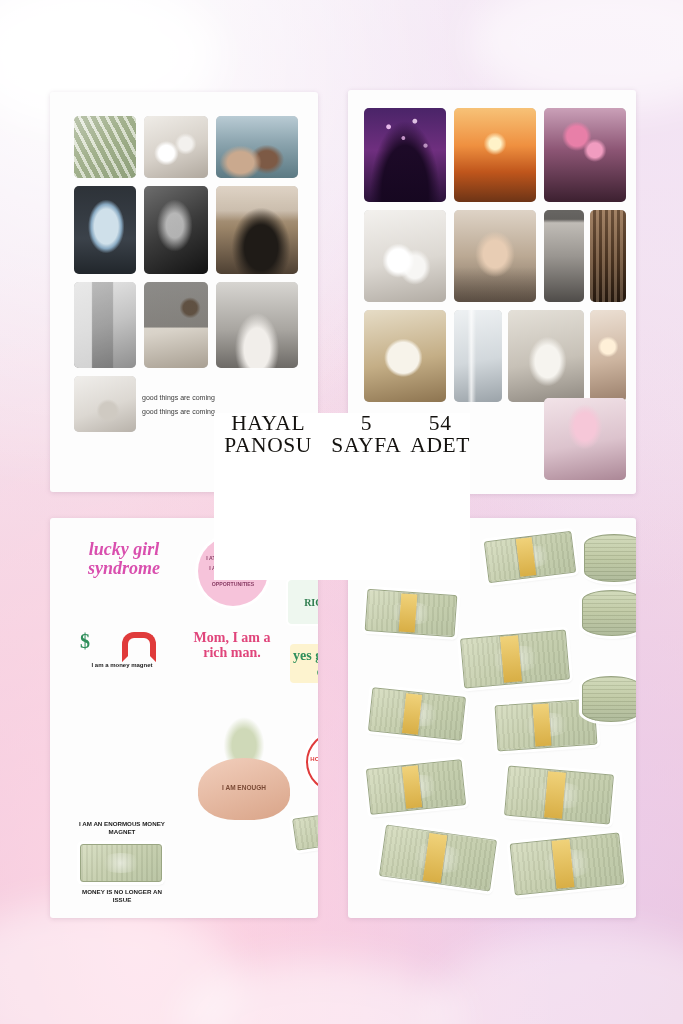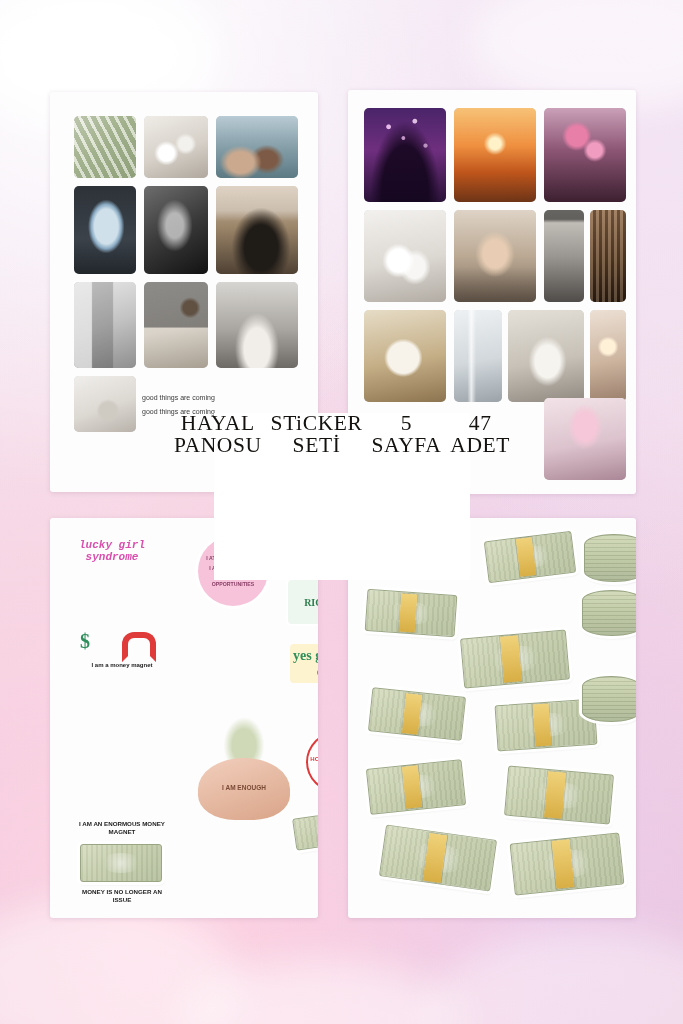--- a/index.html
+++ b/index.html
@@ -274,39 +274,40 @@
       <div class="tile" style="left:188px; top:300px; width:82px; height:82px;">
         <div class="sh" style="background:linear-gradient(170deg,#f2e3e8 0%,#dcc3cd 55%,#ab8796 100%);"></div>
         <div class="sh" style="background:radial-gradient(ellipse at 50% 35%, #f6c7d8 0 18%, rgba(0,0,0,0) 30%);"></div>
       </div>
     </div>
   </div>
 
   <div class="sheet" id="sheet-bottom-left">
     <div class="sheet-inner">
 
-      <div class="txt script" style="left:0; top:14px; width:108px; font-size:11px; color:#d94fae;font-family:Liberation Mono, monospace;">lucky girl syndrome</div>
+      <div class="txt script" style="left:12px; top:14px; width:108px; font-size:18px; color:#d94fae;">lucky girl syndrome</div>
 
       <div class="badge" style="left:140px; top:10px; width:70px; height:70px; background:#f6c3da; box-shadow:0 0 0 3px #fff;">
         <span class="tiny" style="font-size:5.2px; color:#8a3f66;">I ATTRACT SUCCESS</span>
         <span class="tiny" style="font-size:5.2px; color:#8a3f66; margin-top:4px;">I ATTRACT MONEY</span>
         <span class="tiny" style="font-size:5.2px; color:#8a3f66; margin-top:4px;">I ATTRACT OPPORTUNITIES</span>
       </div>
 
 
       <div class="chip" style="left:230px; top:54px; width:72px; height:44px; background:#eef7ef; display:flex; align-items:center; justify-content:center;">
         <span class="slab" style="font-size:10px; color:#2f7d4f;">RICH IN</span>
       </div>
 
       <div style="position:absolute; left:18px; top:104px; width:96px; height:30px;">
         <span style="position:absolute; left:4px; top:0; font-family:'Liberation Serif',serif; font-weight:bold; font-size:20px; color:#2f8f5b;">$</span>
         <span style="position:absolute; left:46px; top:2px; width:22px; height:18px; border:6px solid #e03b3b; border-bottom-color:transparent; border-radius:12px 12px 0 0;"></span>
       </div>
       <div class="txt tiny" style="left:8px; top:136px; width:112px; font-size:6px; color:#1c1c1c;">I am a money magnet</div>
 
+      <div class="txt slab" style="left:126px; top:104px; width:96px; font-size:14px; color:#e0457b; line-height:1.1;">Mom, I am a rich man.</div>
 
       <div class="txt slab" style="left:232px; top:118px; width:74px; font-size:14px; color:#2f8f5b; line-height:1.12; background:#fdf3cf; border-radius:4px; padding:4px 2px;">yes girl, you can.</div>
 
 
       <div style="position:absolute; left:132px; top:186px; width:108px; height:120px;">
         <div style="position:absolute; left:30px; top:0; width:48px; height:56px; background:radial-gradient(ellipse at 50% 60%, #cfd9b8 0 35%, rgba(255,255,255,0) 60%);"></div>
         <div style="position:absolute; left:8px; top:46px; width:92px; height:62px; border-radius:50% 50% 40% 40%; background:linear-gradient(160deg,#f2cfbd,#d9a488);"></div>
         <span class="tiny" style="position:absolute; left:22px; top:72px; width:64px; text-align:center; font-size:6.5px; color:#7a4a36;">I AM ENOUGH</span>
       </div>
 
@@ -357,18 +358,17 @@
       <div class="money" style="left:26px; top:306px; width:110px; height:50px; transform:rotate(8deg);"></div>
       <div class="band" style="left:70px; top:308px; width:18px; height:48px; transform:rotate(8deg);"></div>
 
       <div class="money" style="left:156px; top:312px; width:108px; height:50px; transform:rotate(-6deg);"></div>
       <div class="band" style="left:198px; top:314px; width:18px; height:48px; transform:rotate(-6deg);"></div>
     </div>
   </div>
 
   <div id="center-label">
     <div>HAYAL PANOSU</div>
-    <div>STiCKER SETİ</div>
     <div>5 SAYFA</div>
-    <div>47 ADET</div>
+    <div>54 ADET</div>
   </div>
 
 </div>
 
 </body></html>

